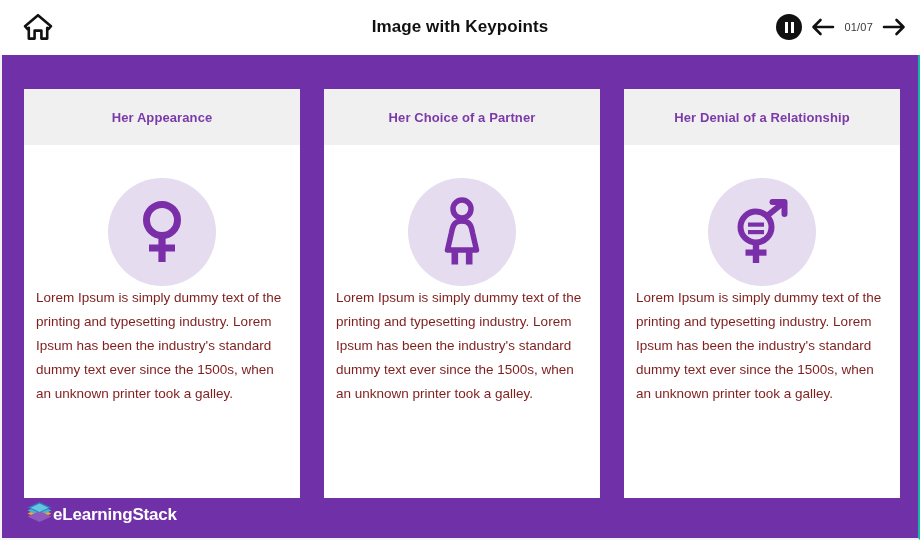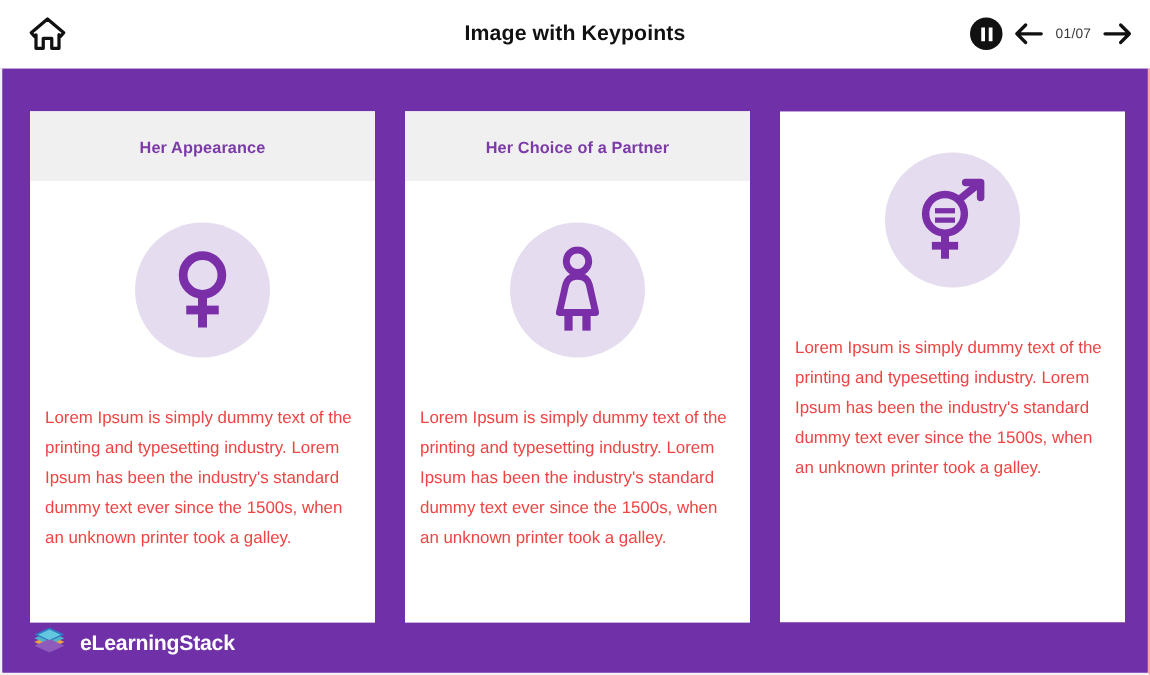--- a/index.html
+++ b/index.html
@@ -72,21 +72,21 @@
     letter-spacing: 0.2px;
   }
 
   
   .slide {
     position: absolute;
     top: 55px; left: 0;
     width: 920px; height: 485px;
     background: #7030a8;
     border-left: 2px solid #f4f2f7;
-    border-right: 2px solid #fca5a5;
+    border-right: 2px solid #14b8a6;
     border-bottom: 2px solid #f4f2f7;
   }
   .slide-inner {
     position: absolute;
     inset: 0;
     border: 12px solid #7030a8;
   }
 
   .cards {
     position: absolute;
@@ -128,36 +128,35 @@
   .icon-circle {
     margin-top: 33px;
     width: 108px; height: 108px;
     border-radius: 50%;
     background: #e5dcef;
     display: flex;
     align-items: center;
     justify-content: center;
   }
   .card-text {
-    margin-top: 36px;
     padding: 0 12px;
     font-size: 13.5px;
     line-height: 24px;
-    color: #ef4444;
+    color: #7f1d1d;
     text-align: left;
     width: 100%;
   }
 
   
   .logo {
     position: absolute;
     left: 24px; bottom: 11px;
     display: flex;
     align-items: center;
-    gap: 11px;
+    gap: 0;
   }
   .logo-text {
     font-size: 17px;
     font-weight: bold;
     color: #ffffff;
     letter-spacing: -0.2px;
   }
 </style>
 </head>
 <body>
@@ -227,20 +226,23 @@
               <path d="M26 24 C17.5 24 16.5 30 15.4 36 L11.5 53 L40.5 53 L36.6 36 C35.5 30 34.5 24 26 24 Z" fill="none" stroke="#7a2fa8" stroke-width="5.5" stroke-linejoin="round"></path>
               <rect x="15.5" y="53" width="6.6" height="14.5" fill="#7a2fa8"></rect>
               <rect x="29.9" y="53" width="6.6" height="14.5" fill="#7a2fa8"></rect>
             </svg>
           </div>
           <div class="card-text">Lorem Ipsum is simply dummy text of the printing and typesetting industry. Lorem Ipsum has been the industry's standard dummy text ever since the 1500s, when an unknown printer took a galley.</div>
         </div>
       </div>
 
       <div class="card">
+        <div class="card-head">
+          <div class="card-title">Her Denial of a Relationship</div>
+        </div>
         <div class="card-body">
           <div class="icon-circle">
             <svg width="70" height="70" viewBox="0 0 70 70">
               <circle cx="29" cy="30" r="15.5" fill="none" stroke="#7a2fa8" stroke-width="6"></circle>
               <rect x="21" y="25.5" width="16" height="4.2" fill="#7a2fa8"></rect>
               <rect x="21" y="33" width="16" height="4.2" fill="#7a2fa8"></rect>
               <rect x="25.8" y="45" width="6.4" height="21" fill="#7a2fa8"></rect>
               <rect x="18.5" y="52.5" width="21" height="6.2" fill="#7a2fa8"></rect>
               <path d="M40.5 18.5 L56 6" fill="none" stroke="#7a2fa8" stroke-width="6" stroke-linecap="round"></path>
               <path d="M45.5 5 L57.5 5 L57.5 17" fill="none" stroke="#7a2fa8" stroke-width="6" stroke-linecap="round" stroke-linejoin="round"></path>

